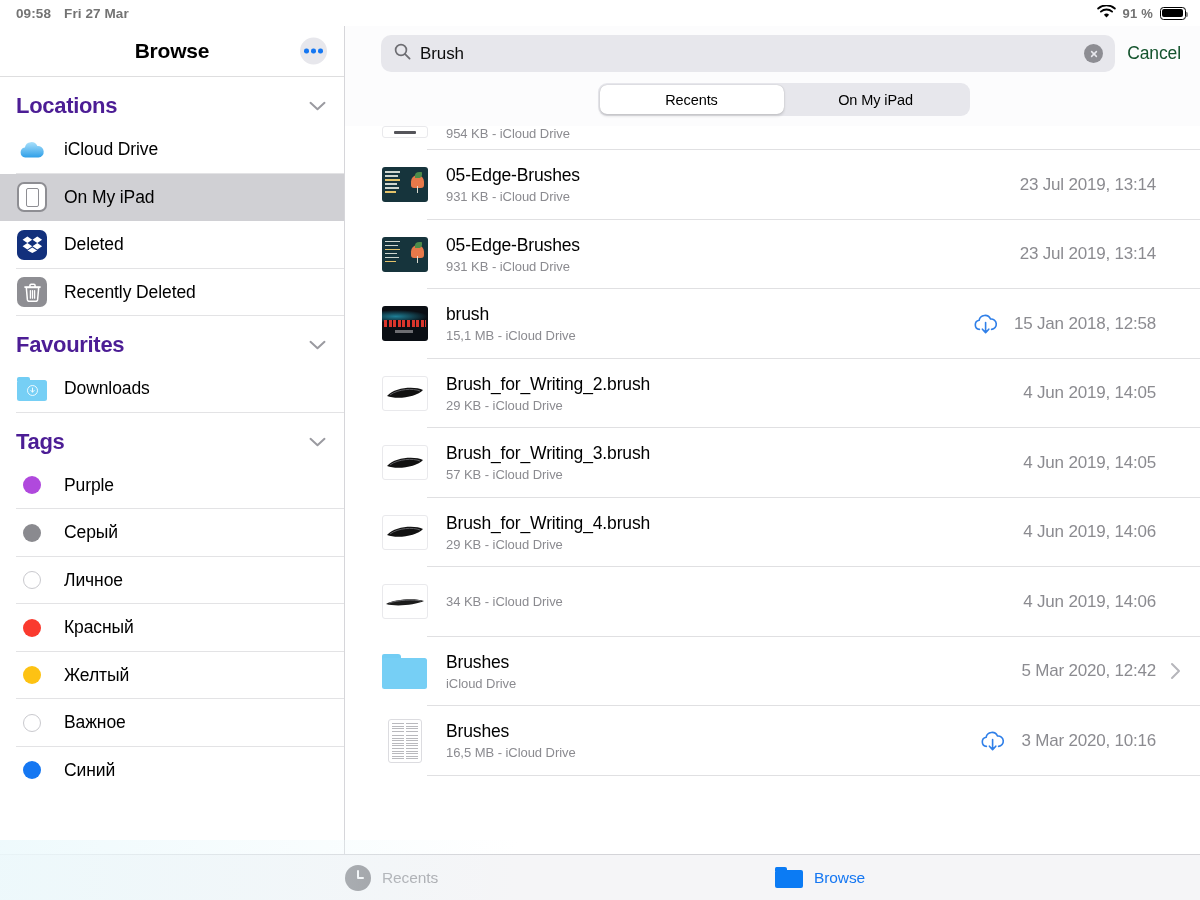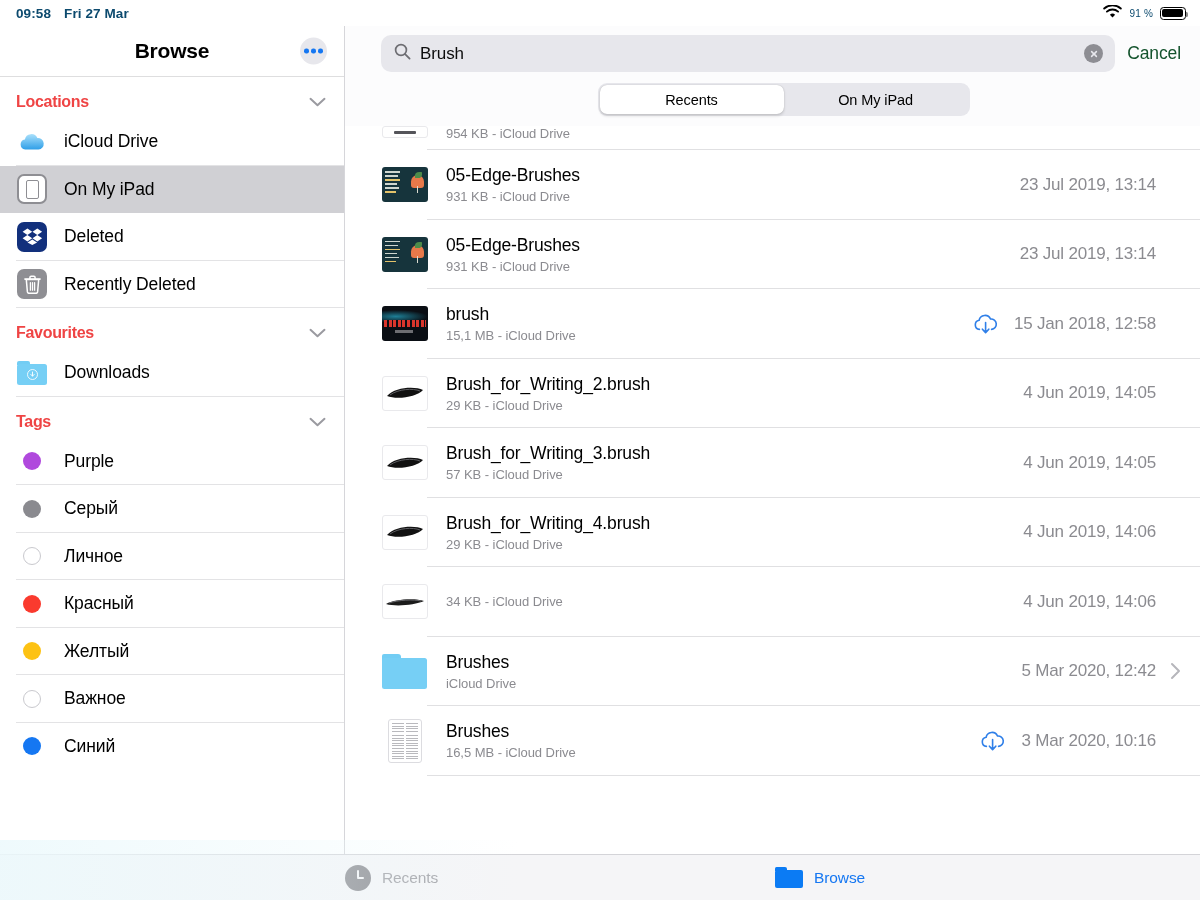--- a/index.html
+++ b/index.html
@@ -11,27 +11,27 @@
     -webkit-font-smoothing: antialiased;
   }
   #app { position: relative; width: 1200px; height: 900px; display: flex; flex-direction: column; }
 
   
   .statusbar {
     height: 26px; flex: 0 0 26px;
     display: flex; align-items: center; justify-content: space-between;
     padding: 0 14px 0 16px;
     background: #ffffff;
-    font-size: 13.5px; font-weight: 700; color: #0c4a6e;
+    font-size: 13.5px; font-weight: 700; color: #737373;
     position: relative; z-index: 40;
   }
   .sb-left { display: flex; align-items: center; gap: 13px; letter-spacing: .1px; }
   .sb-right { display: flex; align-items: center; gap: 7px; }
   .wifi-icon { display: block; }
-  .batt-pct { font-size: 10px; font-weight: 400; letter-spacing: .2px; }
+  .batt-pct { font-size: 13px; font-weight: 700; letter-spacing: .2px; }
   .batt { position: relative; width: 26px; height: 13px; border: 1.6px solid #000; border-radius: 3.6px; }
   .batt-fill { position: absolute; left: 1.2px; top: 1.2px; bottom: 1.2px; width: 86%; background: #000; border-radius: 2px; }
   .batt-cap { position: absolute; right: -3.4px; top: 4px; width: 2px; height: 5px; background: #000; border-radius: 0 1.5px 1.5px 0; opacity: .45; }
 
   
   .split { flex: 1 1 auto; display: flex; min-height: 0; position: relative; background: #f7f7f9; }
 
   
   .sidebar {
     width: 345px; flex: 0 0 345px;
@@ -56,21 +56,21 @@
     cursor: pointer;
   }
   .more-btn i { width: 4.4px; height: 4.4px; border-radius: 50%; background: #1577f2; display: block; }
 
   .sb-scroll { flex: 1 1 auto; overflow: hidden; }
 
   .sec-head {
     display: flex; align-items: center; justify-content: space-between;
     padding: 16px 18px 7px 16px;
   }
-  .sec-head .t { font-size: 16px; font-weight: 700; color: #ef4444; letter-spacing: -.3px; text-align: right; }
+  .sec-head .t { font-size: 22px; font-weight: 700; color: #4c1d95; letter-spacing: -.3px; text-align: right; }
   .chev-d { color: #9a9aa0; }
 
   .row {
     display: flex; align-items: center;
     height: 47.5px;
     padding-left: 16px; padding-right: 14px;
     position: relative;
     cursor: pointer;
   }
   .row.sel { background: #d0d0d4; }

